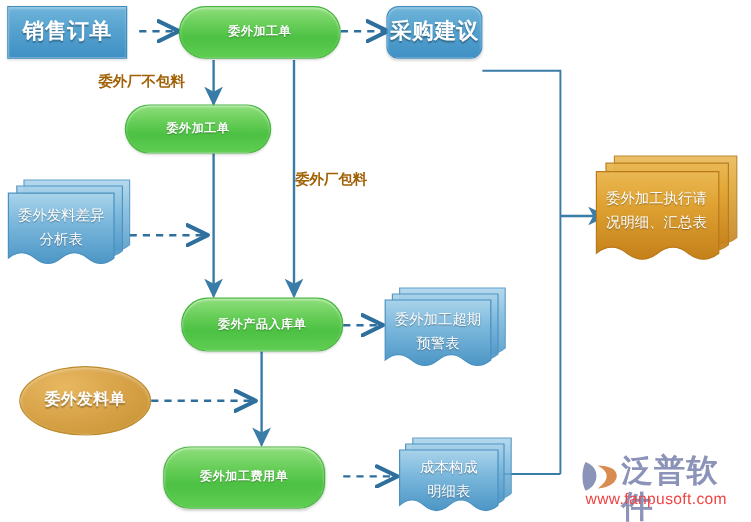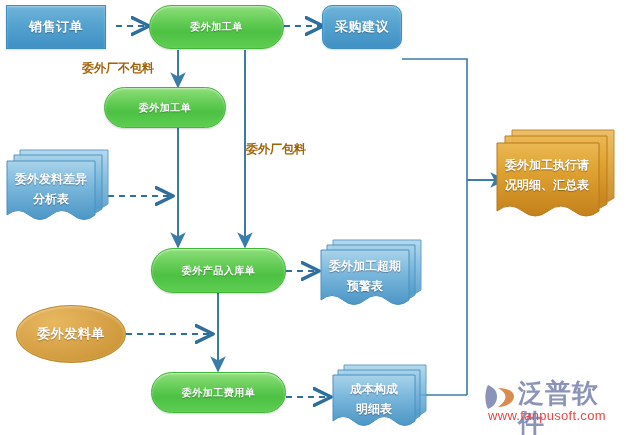--- a/index.html
+++ b/index.html
@@ -24,39 +24,39 @@
     border:1px solid #45b53c;
     box-shadow:inset 0 1px 2px rgba(255,255,255,.55), 0 1px 2px rgba(0,0,0,.18);
     font-size:10px;
   }
 
   
   .bluerect{
     background:linear-gradient(180deg,#6fb4da 0%,#55a2cf 45%,#3f90c4 100%);
     border:1px solid #3f8cbe;
     box-shadow:inset 0 1px 2px rgba(255,255,255,.40), 0 1px 2px rgba(0,0,0,.15);
-    font-size:13px;
+    font-size:18px;
   }
 
   
   .ellipse{
     border-radius:50%;
     background:radial-gradient(ellipse at 34% 28%,#e7b860 0%,#d9a44a 45%,#c5912f 100%);
     border:1px solid #bd8b2c;
     box-shadow:inset 0 1px 3px rgba(255,255,255,.45);
     font-size:13px;
   }
 
   
   .docstack{position:absolute;}
   .docstack svg{display:block;overflow:visible;}
   .docstack .doclabel{
     position:absolute;left:0;right:0;
     display:flex;flex-direction:column;align-items:center;justify-content:center;
-    color:#fff;font-weight:bold;font-size:12px;line-height:1.65;
+    color:#fff;font-weight:normal;font-size:12px;line-height:1.65;
     text-shadow:0 1px 1px rgba(0,0,0,.35);pointer-events:none;text-align:right;
   }
 
   
   .redlabel{position:absolute;color:#a16207;font-size:12px;font-weight:bold;white-space:nowrap;}
 
   
   #logo{position:absolute;left:484px;top:378px;width:136px;height:52px;}
   #logo .mark{position:absolute;left:0;top:4px;}
   #logo .brand{position:absolute;left:34px;top:0px;font-size:26px;font-weight:bold;
@@ -139,21 +139,21 @@
   </div>
 
   <div class="node green" style="left:104px;top:87px;width:122px;height:41px;">
     <span>委外加工单</span>
   </div>
 
   <div class="node green" style="left:151px;top:248px;width:135px;height:45px;">
     <span>委外产品入库单</span>
   </div>
 
-  <div class="node green" style="left:151px;top:372px;width:135px;height:41px;">
+  <div class="node green" style="left:136px;top:372px;width:135px;height:52px;">
     <span>委外加工费用单</span>
   </div>
 
   <div class="node ellipse" style="left:16px;top:305px;width:110px;height:58px;">
     <span>委外发料单</span>
   </div>
 
   <div class="docstack" style="left:4px;top:148px;width:108px;height:78px;">
     <svg width="108" height="78" viewBox="0 0 108 78">
       <defs>

